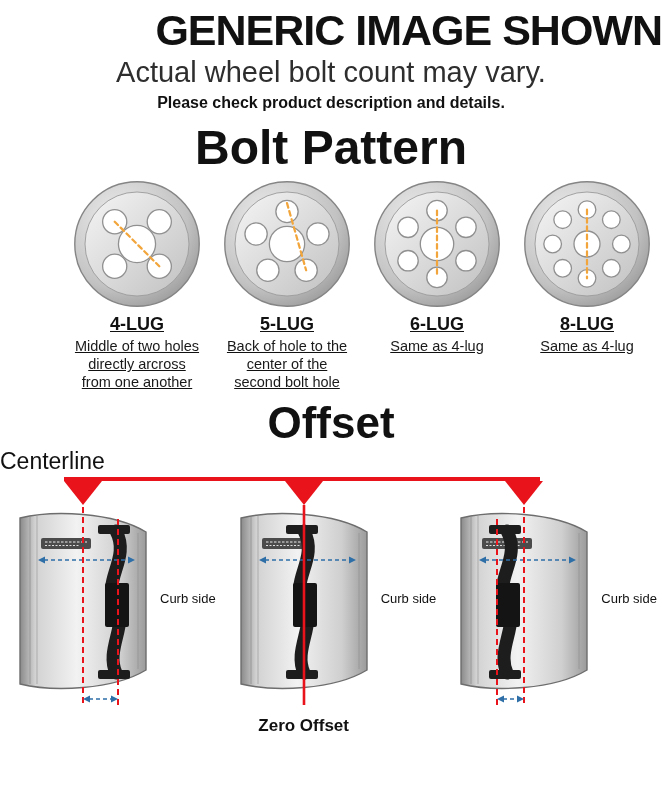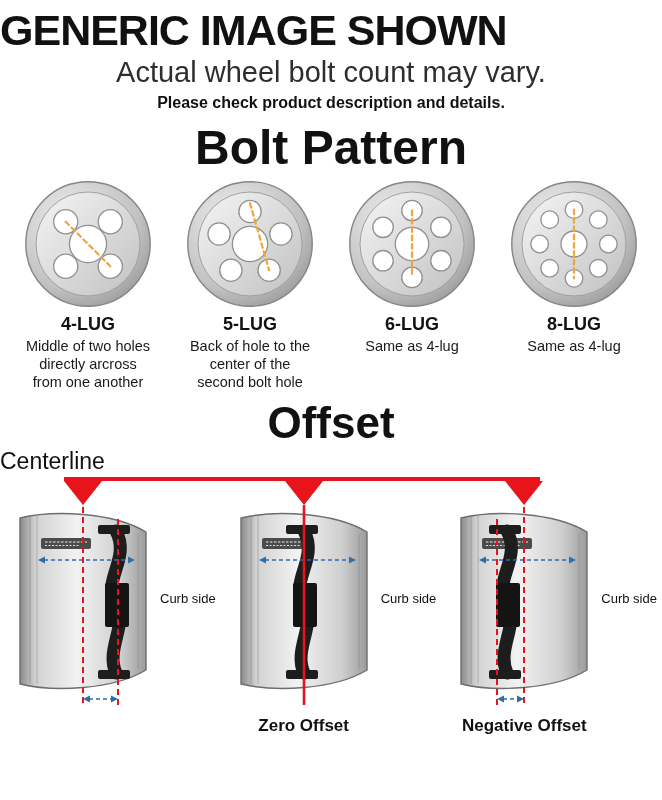--- a/index.html
+++ b/index.html
@@ -3,27 +3,27 @@
 <meta charset="utf-8">
 <style>
   * { margin:0; padding:0; box-sizing:border-box; }
   html,body { background:#ffffff; }
   body {
     width:662px; height:800px; overflow:hidden;
     font-family:"Liberation Sans", sans-serif; color:#111;
   }
   .page { width:662px; height:800px; padding-top:8px; position:relative; }
 
-  .title { font-size:43px; font-weight:900; text-align:left; letter-spacing:-1px; line-height:1.05; }
+  .title { font-size:43px; font-weight:900; text-align:right; letter-spacing:-1px; line-height:1.05; }
   .subtitle { font-size:29px; font-weight:400; text-align:center; color:#2e2e2e; margin-top:3px; }
   .note { font-size:16px; font-weight:700; text-align:center; margin-top:5px; }
 
   .section-title { font-size:48px; font-weight:800; text-align:center; margin-top:8px; }
 
-  .bolt-items { display:flex; justify-content:center; gap:12px; margin-top:4px; }
+  .bolt-items { display:flex; justify-content:flex-end; gap:0; margin-top:4px;text-decoration:underline; }
   .bolt-item { width:150px; display:flex; flex-direction:column; align-items:center; }
   .bolt-svg { width:130px; height:130px; display:block; }
   .bolt-label { font-size:18px; font-weight:700; margin-top:5px; }
   .bolt-desc { font-size:14.5px; text-align:center; margin-top:3px; line-height:1.24; width:128px; color:#1a1a1a; }
 
   .offset-title { font-size:44px; font-weight:800; text-align:center; margin-top:6px; }
   .centerline-label { font-size:23px; text-align:left; margin-top:0; color:#111; }
   .redline { position:relative; height:4px; margin-top:2px; }
   .redline-bar { position:absolute; top:0; height:4px; background:#e8131b; }
 
@@ -274,17 +274,16 @@
             <polygon points="127,79 120,75.4 120,82.6" fill="#2e6fa8"></polygon>
             <line x1="48" y1="38" x2="48" y2="224" stroke="#e8131b" stroke-width="2" stroke-dasharray="6 4"></line>
             <line x1="75" y1="26" x2="75" y2="224" stroke="#e8131b" stroke-width="2" stroke-dasharray="6 4"></line>
             <polygon points="56,0 94,0 75,24" fill="#e8131b"></polygon>
             <line x1="54" y1="218" x2="69" y2="218" stroke="#2e6fa8" stroke-width="1.3" stroke-dasharray="4 3"></line>
             <polygon points="48,218 55,214.4 55,221.6" fill="#2e6fa8"></polygon>
             <polygon points="75,218 68,214.4 68,221.6" fill="#2e6fa8"></polygon>
           </svg>
         <span class="curb">Curb side</span>
       </div>
-      <div class="offset-label">Negative Offset</div>
     </div>
   </div>
 
 </div>
 
 </body></html>

